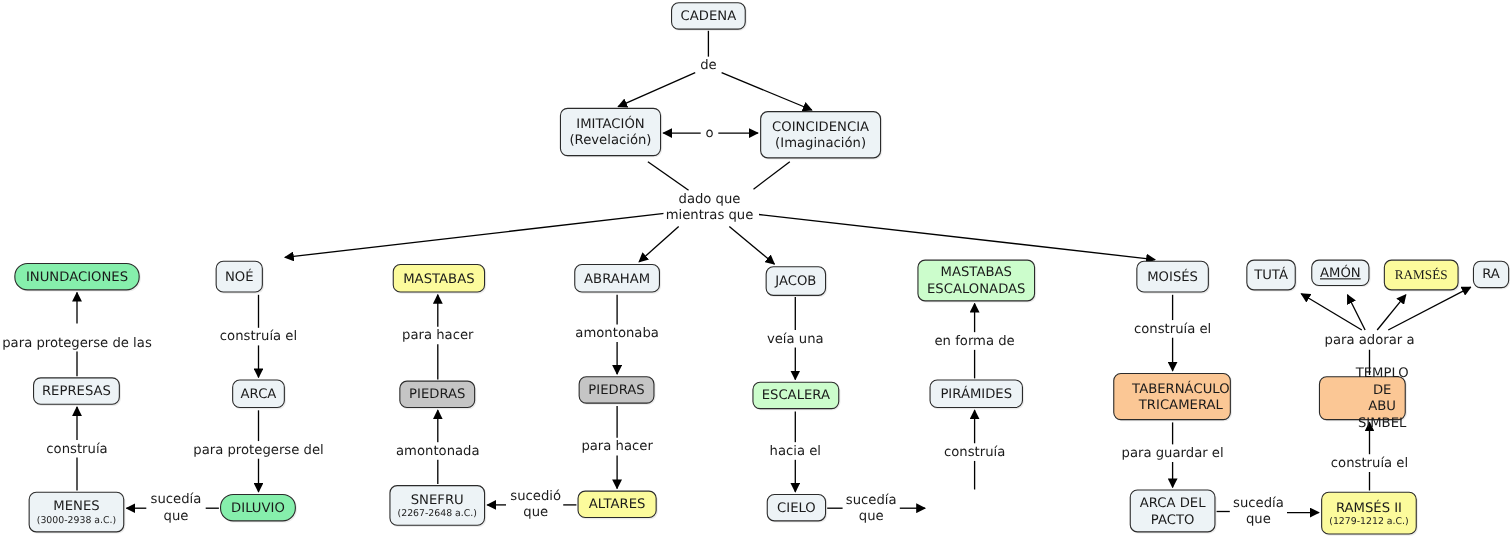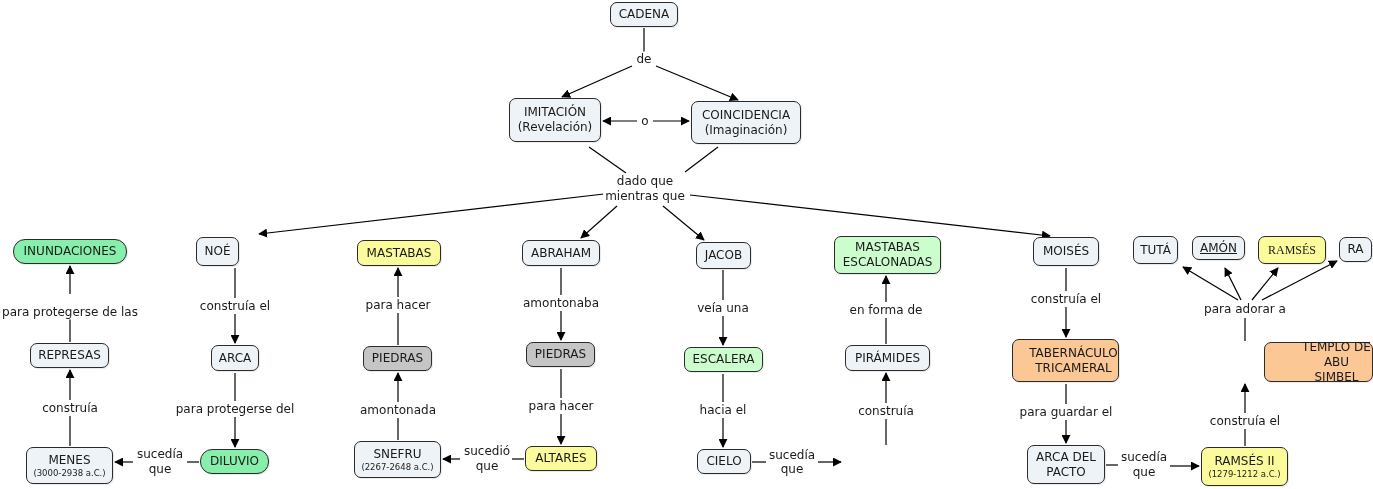--- a/index.html
+++ b/index.html
@@ -194,21 +194,21 @@
 </div>
 <div class="node c-default" style="left:1192px;top:236px;width:53px;height:24px;text-decoration:underline;">
   <span>AMÓN</span>
 </div>
 <div class="node c-yellow" style="left:1258px;top:236px;width:68px;height:28px;font-family:Liberation Serif, serif;">
   <span>RAMSÉS</span>
 </div>
 <div class="node c-default" style="left:1339px;top:237px;width:33px;height:25px;">
   <span>RA</span>
 </div>
-<div class="node c-orange" style="left:1264px;top:342px;width:109px;height:40px;padding-left:36px;">
+<div class="node c-orange" style="left:1199px;top:342px;width:79px;height:40px;padding-left:36px;">
   <span>TEMPLO DE</span>
   <span>ABU SIMBEL</span>
 </div>
 <div class="node c-yellow" style="left:1201px;top:447px;width:87px;height:39px;">
   <span>RAMSÉS II</span>
   <span class="sub">(1279-1212 a.C.)</span>
 </div>
 
 <span class="lbl" style="left:644px;top:59px;">de</span>
 <span class="lbl" style="left:645px;top:121px;">o</span>

